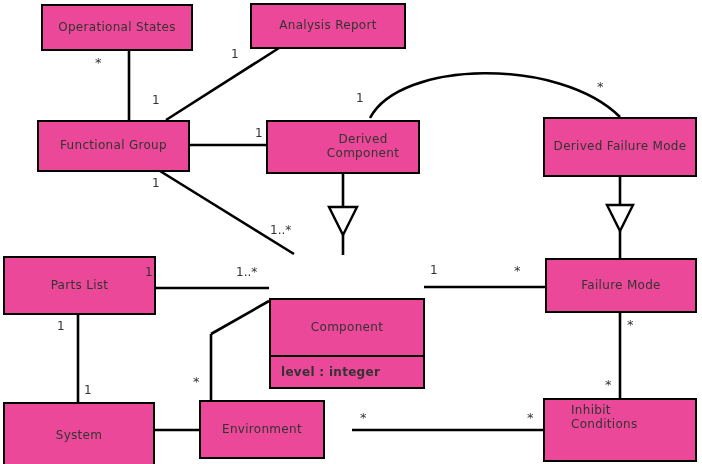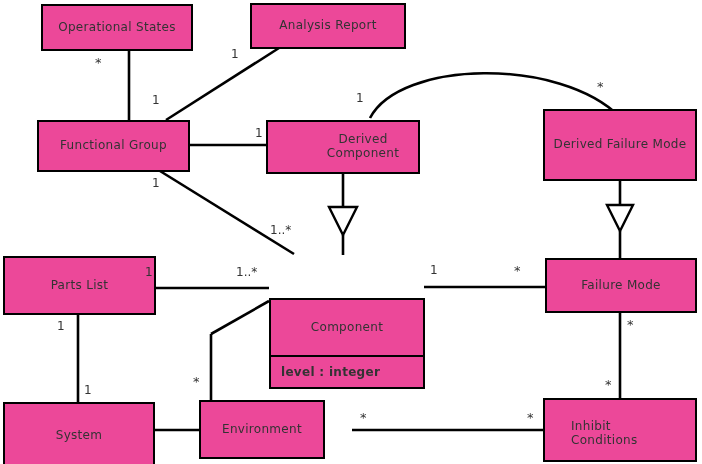--- a/index.html
+++ b/index.html
@@ -41,21 +41,21 @@
     font-size: 12px;
     color: #333333;
     letter-spacing: 0.3px;
     line-height: 1.15;
     padding: 0 4px;
   }
   .compartment-name.topleft {
     align-items: flex-start;
     justify-content: flex-start;
     text-align: left;
-    padding: 20px 0 0 26px;
+    padding: 4px 0 0 26px;
   }
   .compartment-attrs {
     border-top: 2px solid #000000;
     flex: 0 0 auto;
     display: flex;
     align-items: center;
     justify-content: flex-start;
     font-size: 12px;
     color: #333333;
     padding: 0 0 0 10px;
@@ -123,21 +123,21 @@
   </div>
 
   <div class="uml-class" style="left:37px; top:120px; width:153px; height:52px;">
     <div class="compartment-name">Functional Group</div>
   </div>
 
   <div class="uml-class" style="left:266px; top:120px; width:154px; height:54px;padding-left:40px;">
     <div class="compartment-name">Derived Component</div>
   </div>
 
-  <div class="uml-class" style="left:543px; top:109px; width:154px; height:72px;">
+  <div class="uml-class" style="left:543px; top:117px; width:154px; height:60px;">
     <div class="compartment-name">Derived Failure Mode</div>
   </div>
 
   <div class="uml-class" style="left:3px; top:256px; width:153px; height:59px;">
     <div class="compartment-name">Parts List</div>
   </div>
 
   <div class="uml-class" style="left:269px; top:254px; width:156px; height:91px;margin-top:44px;">
     <div class="compartment-name">Component</div>
     <div class="compartment-attrs" style="height:30px;font-weight:bold;">level : integer</div>

